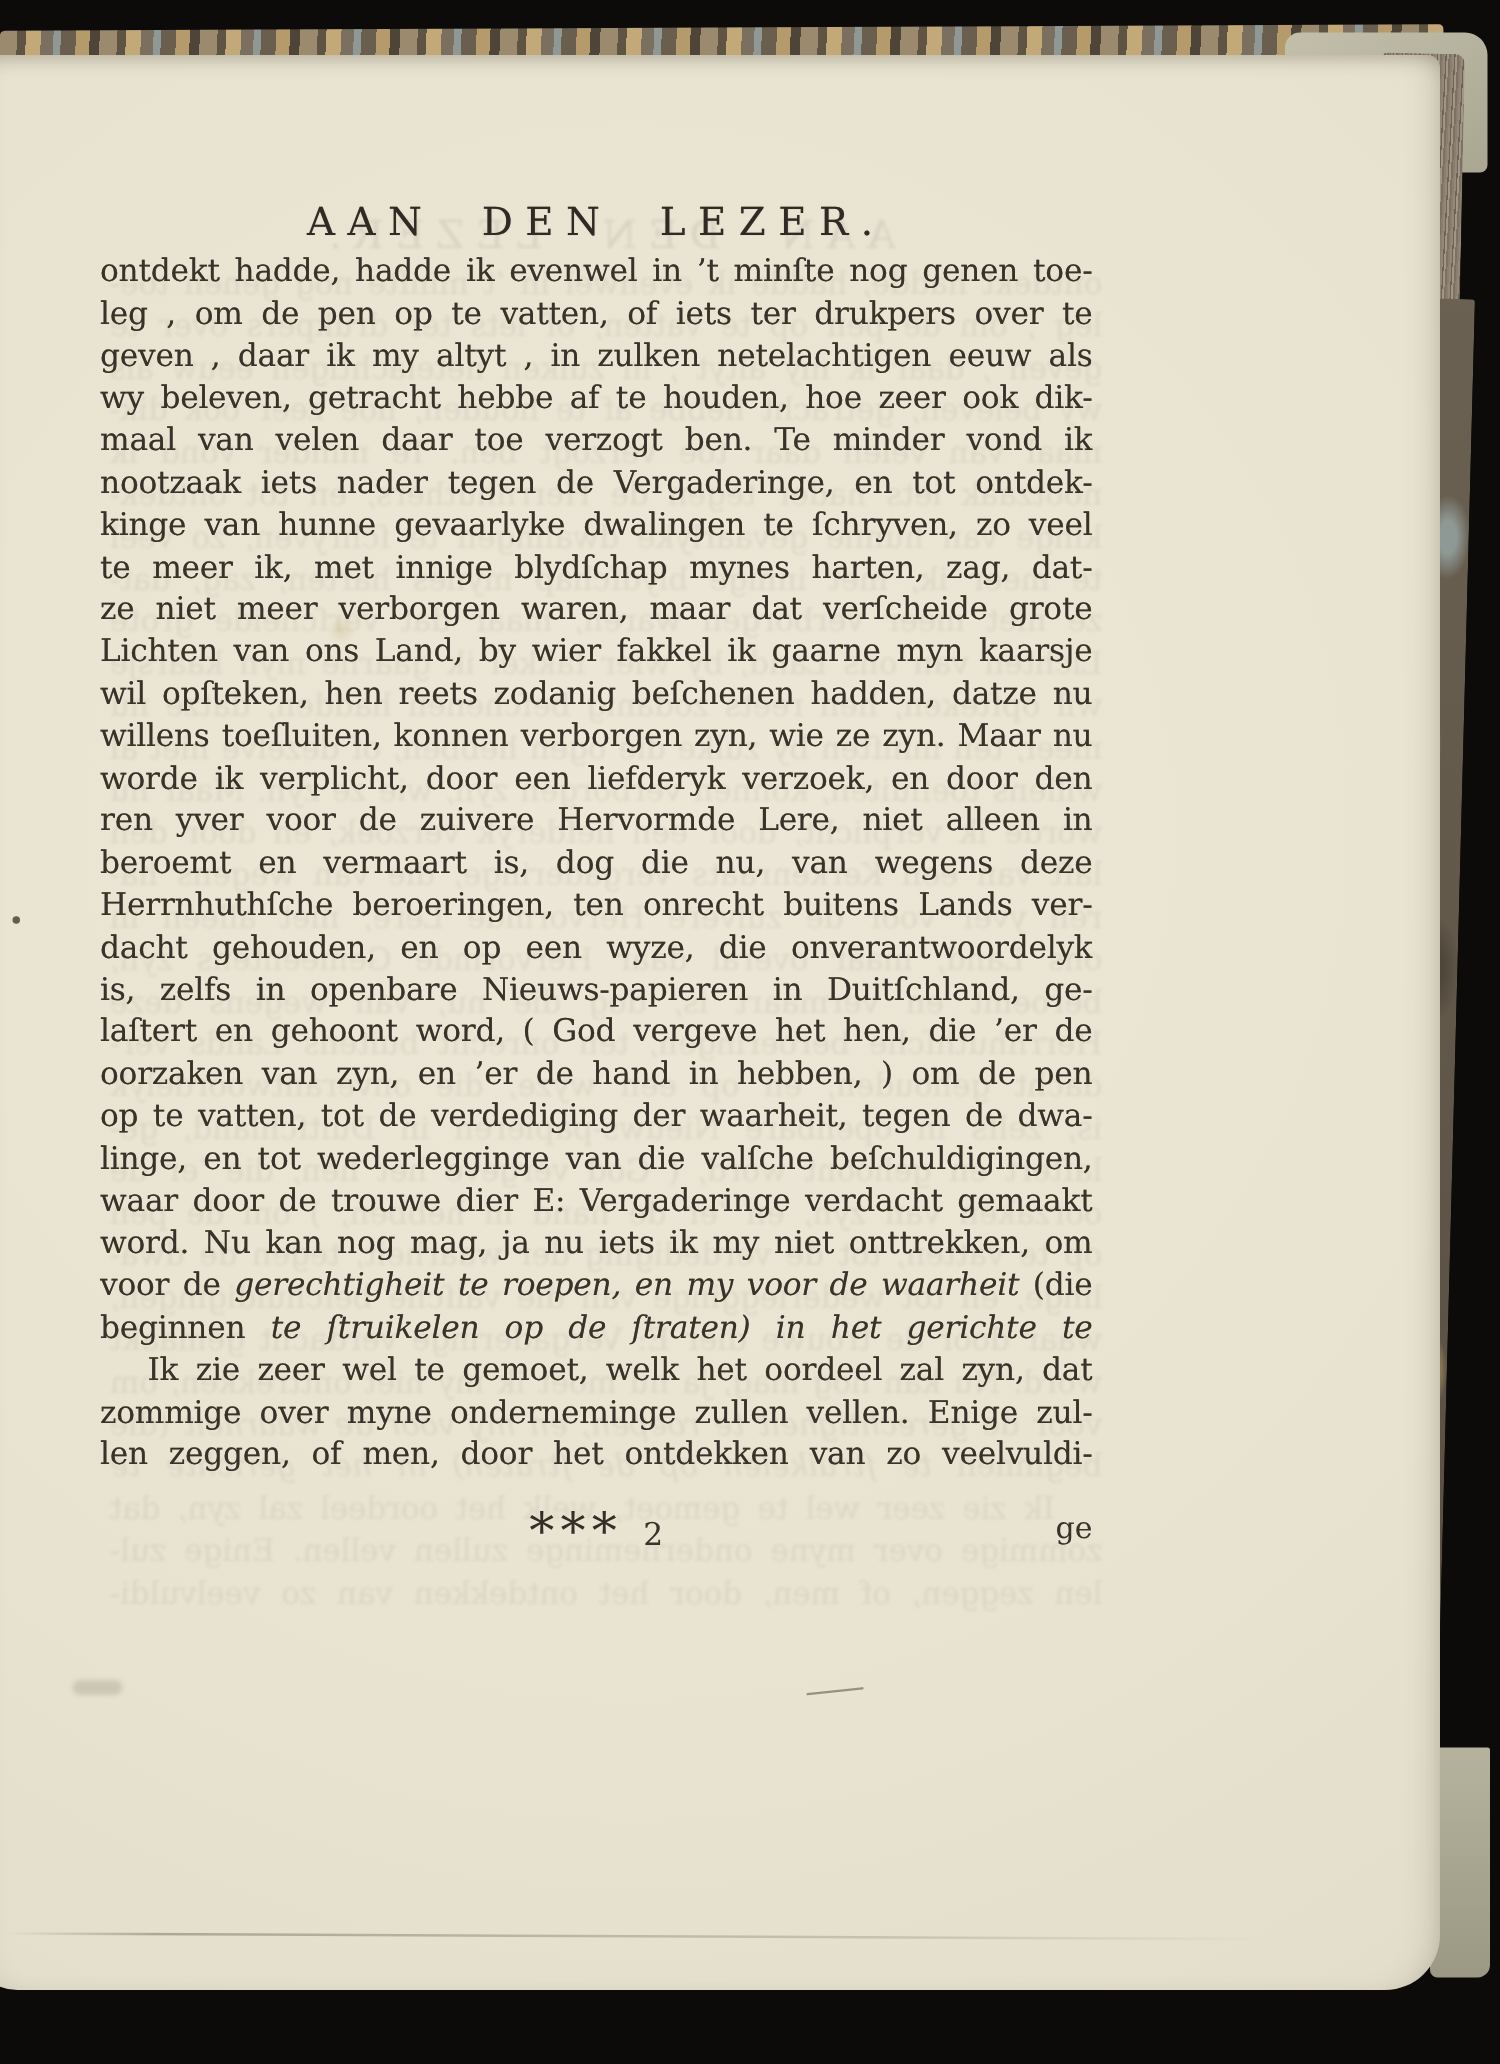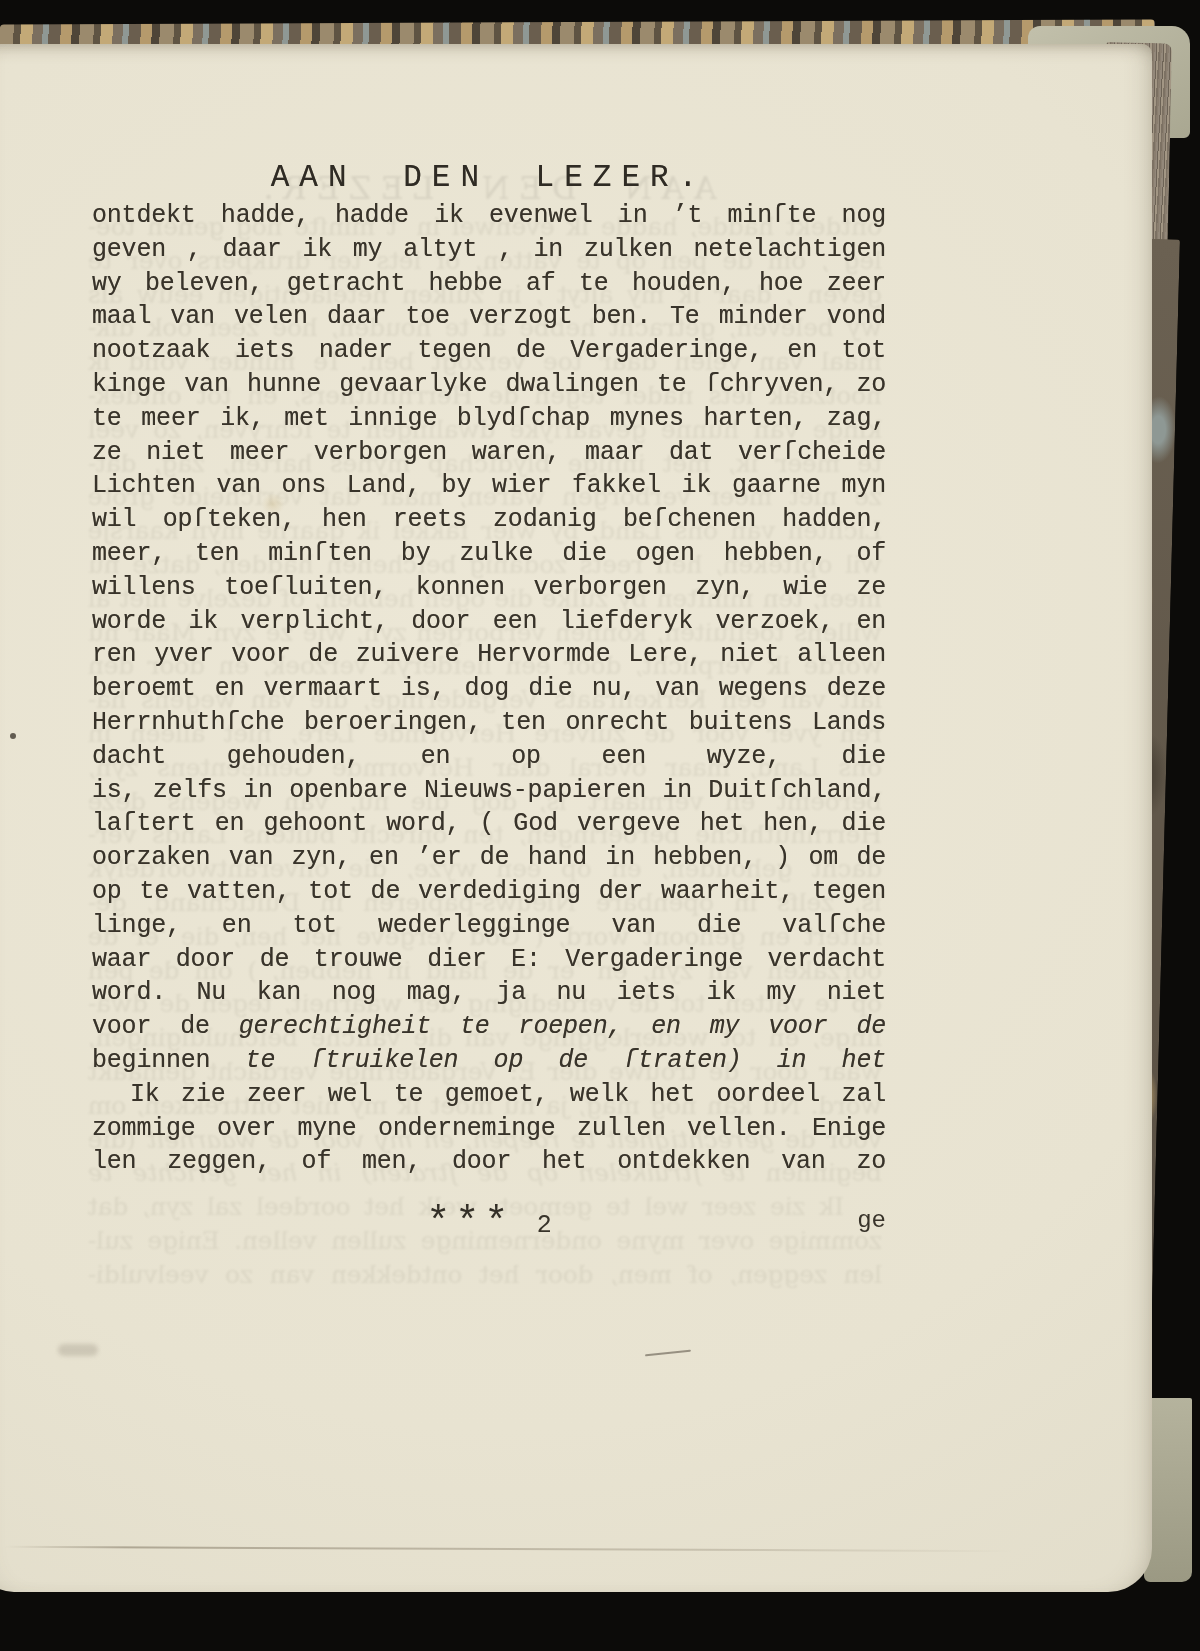--- a/index.html
+++ b/index.html
@@ -65,21 +65,21 @@
       inset 0 14px 18px -14px rgba(95,85,65,.45),
       inset 22px 0 30px -24px rgba(95,85,65,.30);
   }
   
   .page::after{
     content:"";position:absolute;left:28px;bottom:42px;width:1010px;height:2px;
     background:linear-gradient(90deg,transparent,rgba(130,120,100,.55) 12%,
       rgba(130,120,100,.30) 70%,transparent);
     transform:rotate(.25deg);
   }
-  .text-block{position:absolute;left:116px;top:116px;width:794px;color:var(--ink,#38332a);font-family:Liberation Mono, monospace;}
+  .text-block{position:absolute;left:104px;top:116px;width:794px;color:var(--ink,#38332a);}
   .header{
     text-align:center;font-size:31px;letter-spacing:10px;word-spacing:18px;
     color:#2f2b24;text-shadow:0 0 .6px rgba(45,40,30,.55);
     white-space:nowrap;
   }
   .lines{margin-top:4px;}
   .line{
     font-size:25px;height:33.8px;line-height:33.8px;
     letter-spacing:-.2px;word-spacing:1.5px;
     text-align:justify;text-align-last:justify;
@@ -156,30 +156,30 @@
           <div class="line indent"><span>Ik zie zeer wel te gemoet, welk het oordeel zal zyn, dat</span></div>
           <div class="line"><span>zommige over myne onderneminge zullen vellen. Enige zul-</span></div>
           <div class="line"><span>len zeggen, of men, door het ontdekken van zo veelvuldi-</span></div>
         </div>
     </div>
 
     <div class="text-block">
       <div class="header">AAN DEN LEZER.</div>
       <div class="lines">
           <div class="line"><span>ontdekt hadde, hadde ik evenwel in ’t minſte nog genen toe-</span></div>
+          <div class="line"><span>leg , om de pen op te vatten, of iets ter drukpers over te</span></div>
           <div class="line"><span>geven , daar ik my altyt , in zulken netelachtigen eeuw als</span></div>
           <div class="line"><span>wy beleven, getracht hebbe af te houden, hoe zeer ook dik-</span></div>
           <div class="line"><span>maal van velen daar toe verzogt ben. Te minder vond ik</span></div>
           <div class="line"><span>nootzaak iets nader tegen de Vergaderinge, en tot ontdek-</span></div>
           <div class="line"><span>kinge van hunne gevaarlyke dwalingen te ſchryven, zo veel</span></div>
           <div class="line"><span>te meer ik, met innige blydſchap mynes harten, zag, dat-</span></div>
           <div class="line"><span>ze niet meer verborgen waren, maar dat verſcheide grote</span></div>
           <div class="line"><span>Lichten van ons Land, by wier fakkel ik gaarne myn kaarsje</span></div>
           <div class="line"><span>wil opſteken, hen reets zodanig beſchenen hadden, datze nu niet</span></div>
-          <div class="line"><span>meer, ten minſten by zulke die ogen hebben, of dezelve niet al</span></div>
           <div class="line"><span>willens toeſluiten, konnen verborgen zyn, wie ze zyn. Maar nu</span></div>
           <div class="line"><span>worde ik verplicht, door een liefderyk verzoek, en door den</span></div>
           <div class="line"><span>ren yver voor de zuivere Hervormde Lere, niet alleen in</span></div>
           <div class="line"><span>beroemt en vermaart is, dog die nu, van wegens deze</span></div>
           <div class="line"><span>Herrnhuthſche beroeringen, ten onrecht buitens Lands ver-</span></div>
           <div class="line"><span>dacht gehouden, en op een wyze, die onverantwoordelyk</span></div>
           <div class="line"><span>is, zelfs in openbare Nieuws-papieren in Duitſchland, ge-</span></div>
           <div class="line"><span>laſtert en gehoont word, ( God vergeve het hen, die ’er de</span></div>
           <div class="line"><span>oorzaken van zyn, en ’er de hand in hebben, ) om de pen</span></div>
           <div class="line"><span>op te vatten, tot de verdediging der waarheit, tegen de dwa-</span></div>

